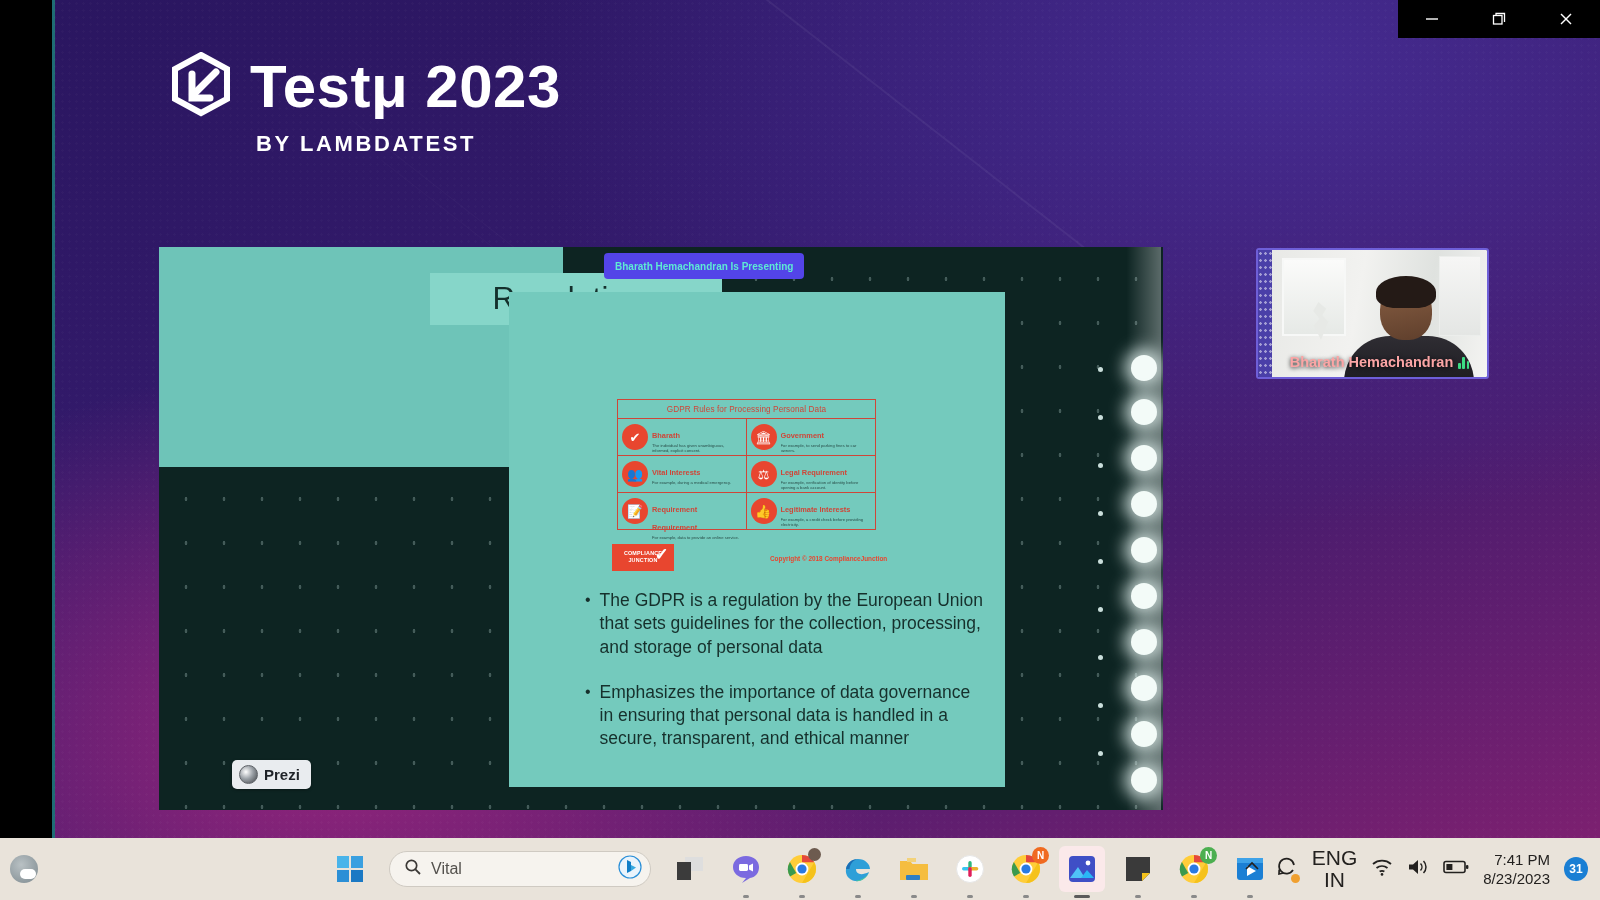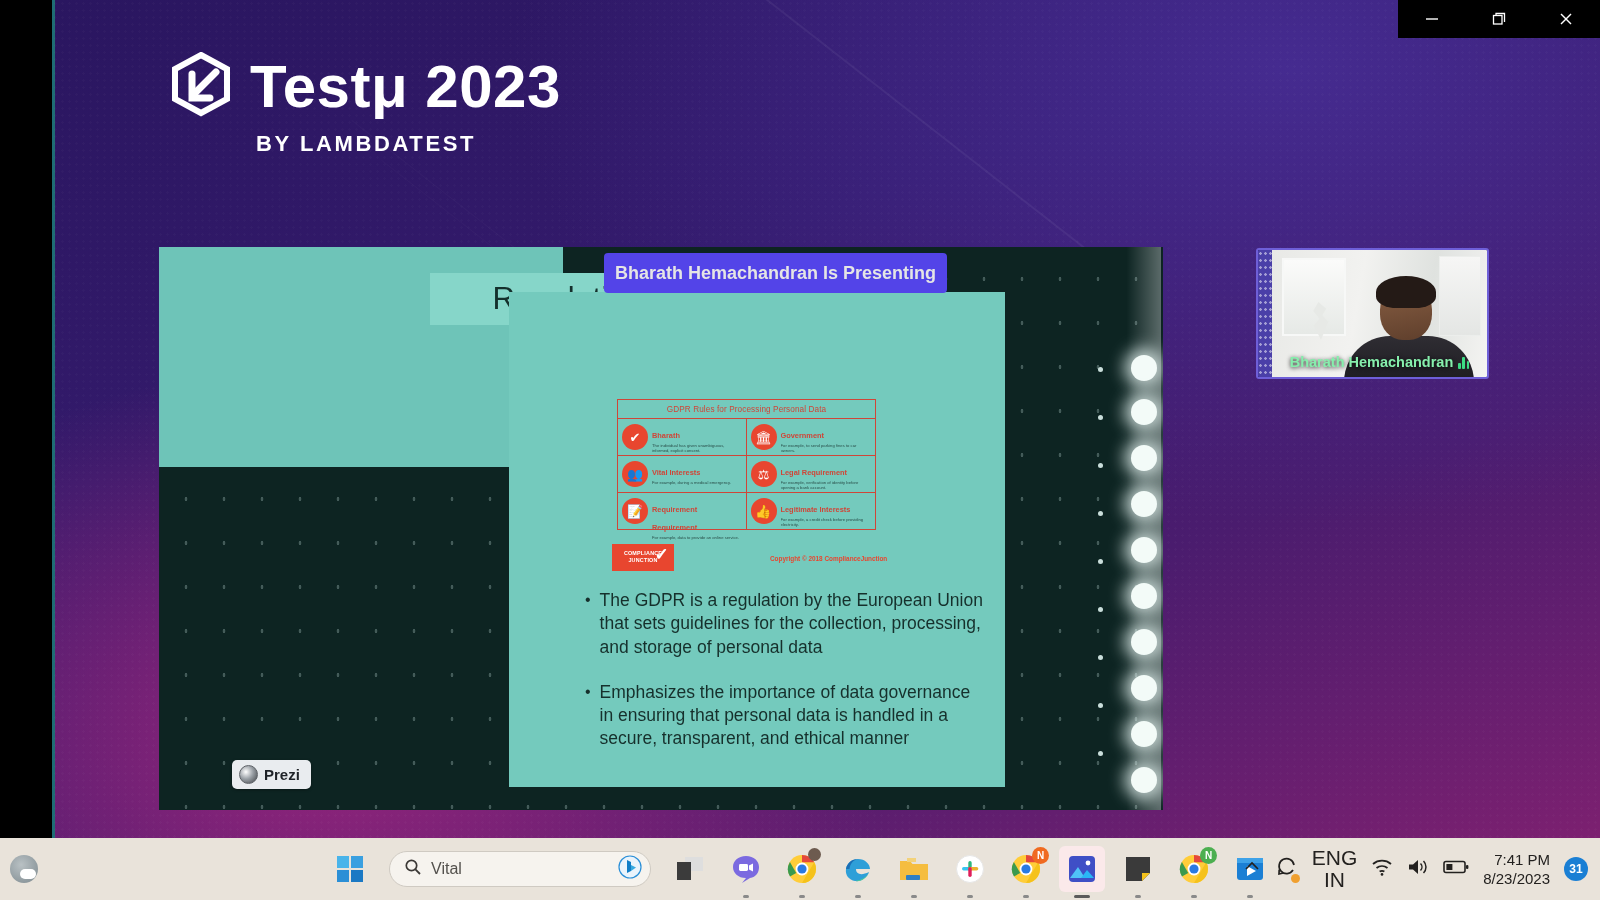--- a/index.html
+++ b/index.html
@@ -113,22 +113,22 @@
   }
 
   #bullets{ position:absolute; left:76px; top:297px; width:400px; color:#16302c; }
   #bullets .bullet{ display:flex; gap:9px; margin-bottom:22px; }
   #bullets .dot{ font-size:16px; line-height:1.35; }
   #bullets .btxt{ font-size:17.5px; line-height:1.33; }
   #bullets b{ font-weight:normal; }
 
   
   #presenting-badge{
-    position:absolute; left:552px; top:253px; height:40px; z-index:12;
-    background:#5344e8; border-radius:4px; color:#e5e5e5; font-size:18px; font-weight:bold;
+    position:absolute; left:552px; top:253px; height:26px; z-index:12;
+    background:#5344e8; border-radius:4px; color:#5eead4; font-size:10px; font-weight:bold;
     display:flex; align-items:center; padding:0 11px; white-space:nowrap;
   }
 
   
   #prezi-badge{
     position:absolute; left:180px; top:760px; z-index:12;
     background:#e9ecef; border-radius:5px; height:29px; display:flex; align-items:center;
     gap:6px; padding:0 11px 0 7px; box-shadow:0 1px 3px rgba(0,0,0,.35);
   }
   #prezi-badge .pz-logo{
@@ -176,21 +176,21 @@
   }
   #participant-tile .person-body{
     position:absolute; left:72px; top:86px; width:130px; height:50px; border-radius:46px 46px 0 0;
     background:linear-gradient(180deg,#2f2d33,#1c1b20);
   }
   #participant-tile .name-row{
     position:absolute; left:0; bottom:7px; width:100%; display:flex; align-items:center;
     gap:5px; padding-left:14px; justify-content:center;
   }
   #participant-tile .pname{
-    color:#86efac; font-size:14.5px; font-weight:bold; text-shadow:0 1px 4px rgba(0,0,0,.85);
+    color:#fca5a5; font-size:14.5px; font-weight:bold; text-shadow:0 1px 4px rgba(0,0,0,.85);
   }
   #participant-tile .bars{ display:flex; align-items:flex-end; gap:1.6px; height:14px; }
   #participant-tile .bars i{ display:block; width:2.6px; background:#3ddc84; border-radius:1px; }
 
   
   #taskbar{
     position:absolute; left:0; bottom:0; width:1600px; height:62px;
     background:#e9e3da; display:flex; align-items:center; z-index:60;
   }
   #taskbar .weather{

